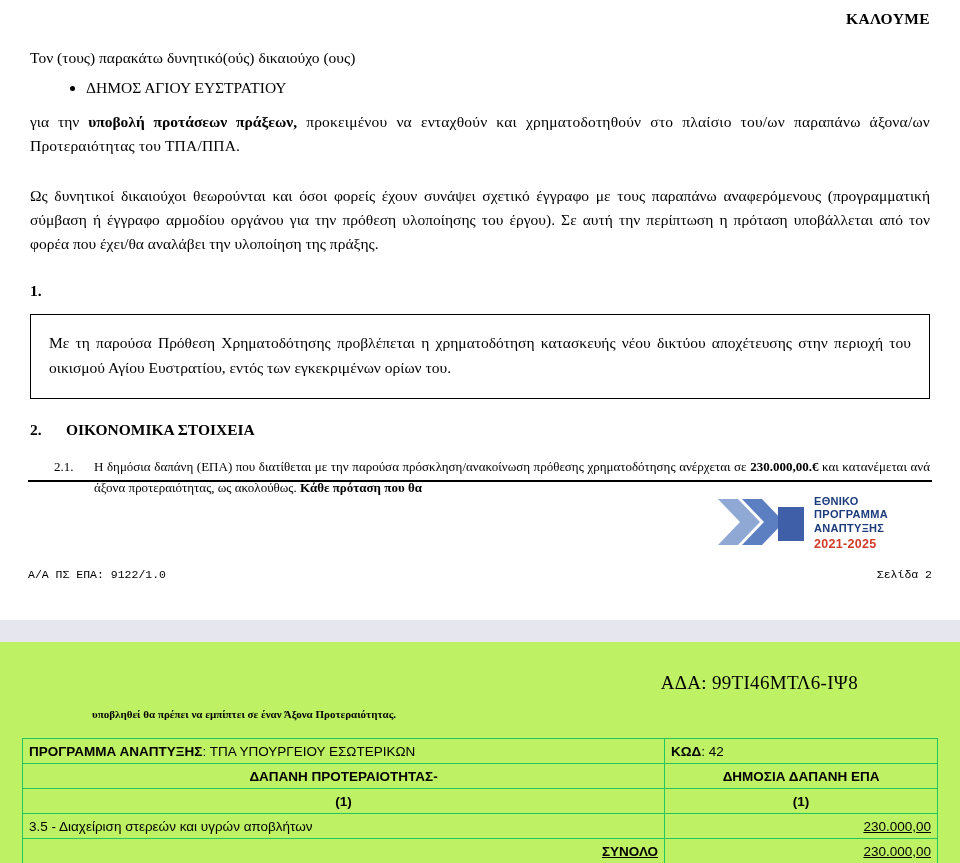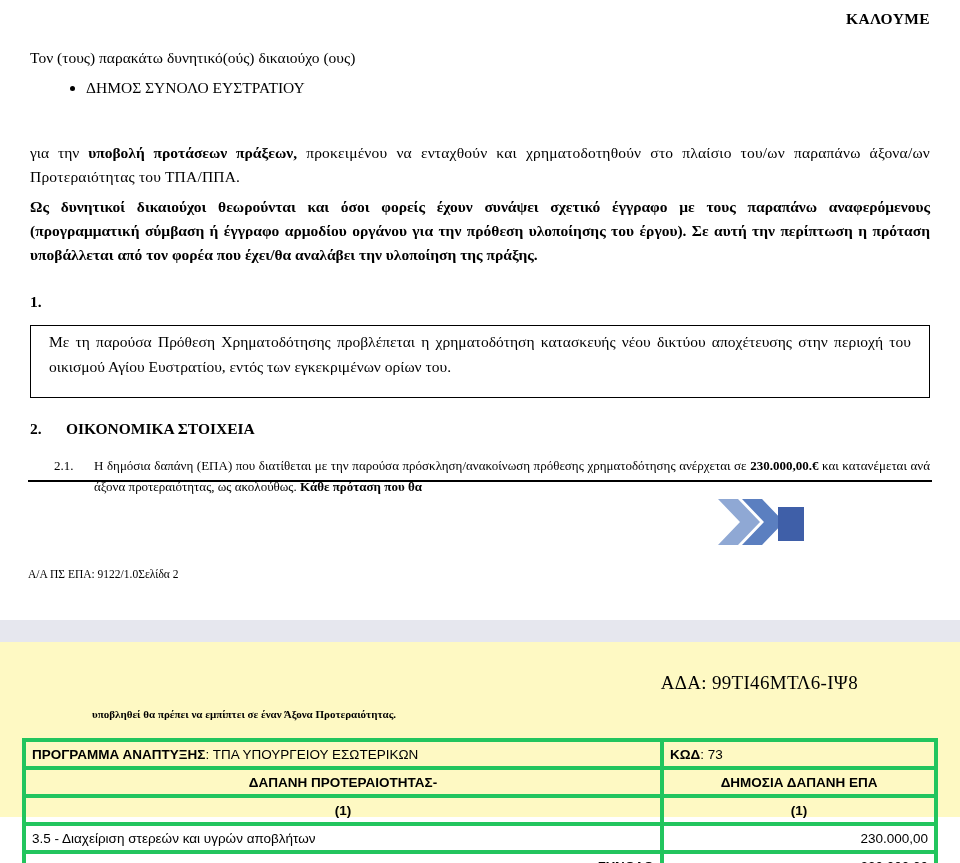--- a/index.html
+++ b/index.html
@@ -47,44 +47,44 @@
   .bullet-list {
     margin: 6px 0 0 0;
     padding-left: 56px;
     list-style: disc;
   }
   .bullet-list li {
     font-size: 15.5px;
     line-height: 1.6;
   }
   .p-block1 {
-    margin-top: 40px;
+    margin-top: 9px;
   }
   .p-block1 .spaced {
     letter-spacing: 0.2px;
   }
   .p-block2 {
-    margin-top: 6px;
-    font-weight: bold;
+    margin-top: 26px;
+    font-weight: normal;
   }
   b, strong { font-weight: bold; }
   .sec-num-row {
     margin-top: 26px;
     font-weight: bold;
     font-size: 15.5px;
     display: flex;
   }
   .sec-num-row .num {
     width: 36px;
     flex: 0 0 36px;
   }
   .box {
     margin-top: 14px;
     border: 1px solid #000;
-    padding: 4px 18px 18px 18px;
+    padding: 16px 18px 18px 18px;
     font-size: 15.5px;
     line-height: 1.6;
     text-align: justify;
   }
   .sec2-row {
     margin-top: 22px;
     font-weight: bold;
     font-size: 15.5px;
     display: flex;
   }
@@ -142,41 +142,41 @@
     color: #d23b2a;
     font-size: 12.5px;
     font-weight: bold;
     margin-top: 2px;
   }
   .footer-row {
     position: absolute;
     left: 28px;
     right: 28px;
     top: 568px;
-    font-family: Liberation Serif, serif;
+    font-family: Liberation Mono, monospace;
     font-size: 11.5px;
     display: flex;
-    justify-content: flex-start;
+    justify-content: space-between;
     color: #000;
   }
   .gap-band {
     position: absolute;
     left: 0;
     top: 620px;
     width: 960px;
     height: 22px;
     background: #e6e7ee;
   }
   .page-bottom {
     position: absolute;
     left: 0;
     top: 642px;
     width: 960px;
-    height: 175px;
-    background: #fef9c3;
+    height: 221px;
+    background: #bef264;
     box-sizing: border-box;
     padding: 0 22px;
   }
   .ada-line {
     text-align: right;
     font-family: "Liberation Serif", serif;
     font-size: 19px;
     padding-top: 30px;
     padding-right: 80px;
     letter-spacing: 0.3px;
@@ -188,42 +188,42 @@
     padding-left: 70px;
   }
   table.fin {
     margin-top: 18px;
     width: 916px;
     border-collapse: collapse;
     font-family: "Liberation Sans", sans-serif;
     font-size: 13.5px;
   }
   table.fin td {
-    border: 4px solid #22c55e;
+    border: 1px solid #22c55e;
     padding: 2px 6px;
     vertical-align: middle;
     height: 20px;
   }
   .b { font-weight: bold; }
   .c { text-align: center; }
-  .r { text-align: right; }
+  .r { text-align: right; text-decoration: underline; }
 </style>
 </head>
 <body>
 
 <div class="page">
 
   <div class="page-top">
 
     <div class="heading-center">ΚΑΛΟΥΜΕ</div>
 
     <p class="para p-intro">Τον (τους) παρακάτω δυνητικό(ούς) δικαιούχο (ους)</p>
 
     <ul class="bullet-list">
-      <li>ΔΗΜΟΣ ΣΥΝΟΛΟ ΕΥΣΤΡΑΤΙΟΥ</li>
+      <li>ΔΗΜΟΣ ΑΓΙΟΥ ΕΥΣΤΡΑΤΙΟΥ</li>
     </ul>
 
     <p class="para p-block1">
       <span>για την </span><b>υποβολή προτάσεων πράξεων,</b><span class="spaced"> προκειμένου να ενταχθούν και χρηματοδοτηθούν στο πλαίσιο   του/ων παραπάνω άξονα/ων Προτεραιότητας του ΤΠΑ/ΠΠΑ.</span>
     </p>
 
     <p class="para p-block2">Ως δυνητικοί δικαιούχοι θεωρούνται και όσοι φορείς έχουν συνάψει σχετικό έγγραφο με τους παραπάνω αναφερόμενους (προγραμματική σύμβαση ή έγγραφο αρμοδίου οργάνου για την πρόθεση υλοποίησης του έργου). Σε αυτή την περίπτωση η πρόταση υποβάλλεται από τον φορέα που έχει/θα αναλάβει την υλοποίηση της πράξης.</p>
 
     <div class="sec-num-row">
       <span class="num">1.</span>
@@ -244,20 +244,26 @@
     </div>
 
     <div class="footer-rule"></div>
 
     <div class="logo-wrap">
       <svg class="logo-chevrons" viewBox="0 0 92 62">
         <polygon points="0,8 20,8 42,31 20,54 0,54 22,31" fill="#8fa8d4"></polygon>
         <polygon points="24,8 44,8 66,31 44,54 24,54 46,31" fill="#5b7fc0"></polygon>
         <rect x="60" y="16" width="26" height="34" fill="#3f5fa8"></rect>
       </svg>
+      <div class="logo-text">
+        <div>ΕΘΝΙΚΟ</div>
+        <div>ΠΡΟΓΡΑΜΜΑ</div>
+        <div>ΑΝΑΠΤΥΞΗΣ</div>
+        <div class="logo-years">2021-2025</div>
+      </div>
     </div>
 
     <div class="footer-row">
       <span>Α/Α ΠΣ ΕΠΑ: 9122/1.0</span>
       <span>Σελίδα 2</span>
     </div>
 
   </div>
 
   <div class="gap-band"></div>
@@ -265,21 +271,21 @@
   <div class="page-bottom">
 
     <div class="ada-line">ΑΔΑ: 99ΤΙ46ΜΤΛ6-ΙΨ8</div>
 
     <div class="cont-line">υποβληθεί θα πρέπει να εμπίπτει σε έναν Άξονα Προτεραιότητας.</div>
 
     <table class="fin">
       <tbody>
         <tr>
           <td colspan="2"><span class="b">ΠΡΟΓΡΑΜΜΑ ΑΝΑΠΤΥΞΗΣ</span><span>: ΤΠΑ ΥΠΟΥΡΓΕΙΟΥ ΕΣΩΤΕΡΙΚΩΝ</span></td>
-          <td colspan="2"><span class="b">ΚΩΔ</span><span>: 73</span></td>
+          <td colspan="2"><span class="b">ΚΩΔ</span><span>: 42</span></td>
         </tr>
         <tr>
           <td colspan="2" class="c b">ΔΑΠΑΝΗ ΠΡΟΤΕΡΑΙΟΤΗΤΑΣ-</td>
           <td colspan="2" class="c b">ΔΗΜΟΣΙΑ ΔΑΠΑΝΗ ΕΠΑ</td>
         </tr>
         <tr>
           <td colspan="2" class="c b">(1)</td>
           <td colspan="2" class="c b">(1)</td>
         </tr>
         <tr>

